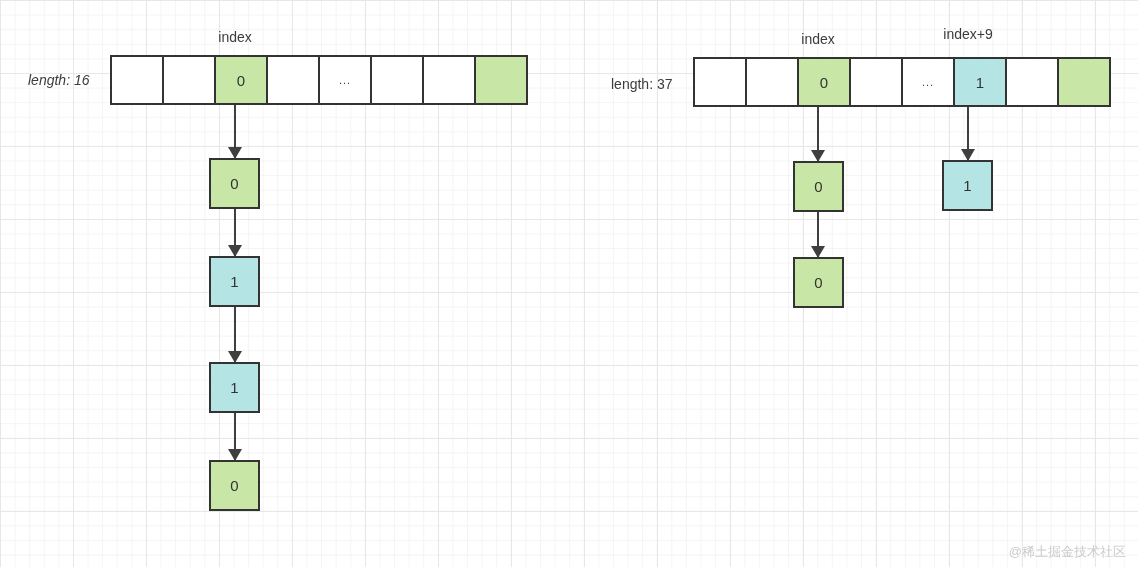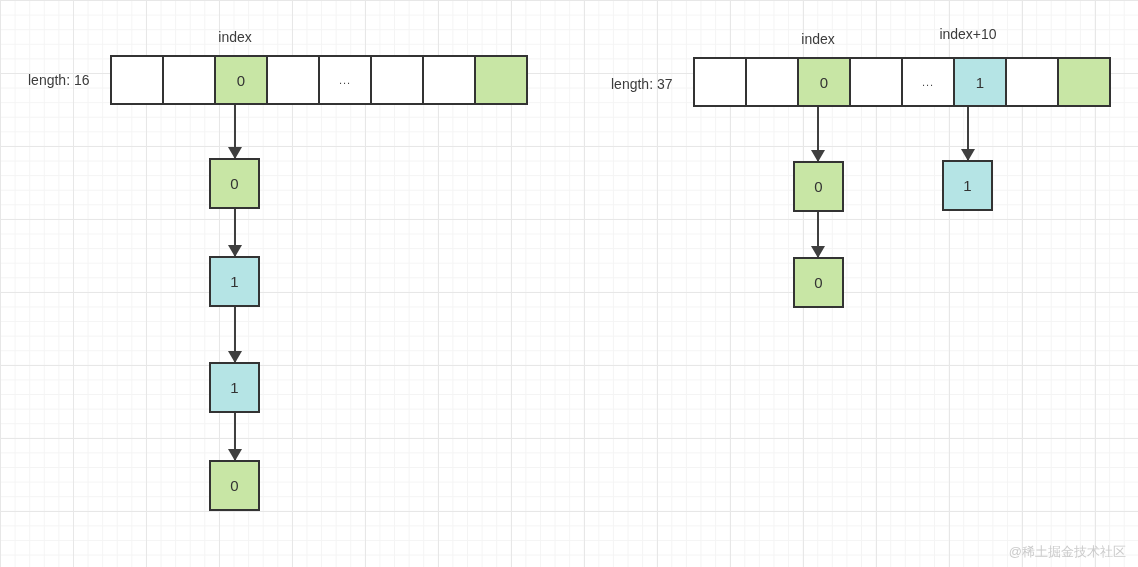--- a/index.html
+++ b/index.html
@@ -37,21 +37,21 @@
   }
   .watermark{position:absolute;right:12px;bottom:6px;font-size:13px;color:#cbcbcb;}
 </style>
 </head>
 <body>
 
 <div class="canvas">
 
   <div class="lbl center" style="left:210px;top:29px;width:50px;">index</div>
 
-  <div class="lbl" style="left:28px;top:72px;">length: 16</div>
+  <div class="lbl" style="left:28px;top:72px;font-style:italic;">length: 16</div>
 
   <div class="arr" style="left:110px;top:55px;">
     <div class="cell"></div>
     <div class="cell"></div>
     <div class="cell" style="background-color: rgb(200, 230, 165);">0</div>
     <div class="cell"></div>
     <div class="cell dots">...</div>
     <div class="cell"></div>
     <div class="cell"></div>
     <div class="cell" style="background-color: rgb(200, 230, 165);"></div>
@@ -62,21 +62,21 @@
   <div class="varrow" style="left:234px;top:307px;height:55px;"></div>
   <div class="varrow" style="left:234px;top:413px;height:47px;"></div>
 
   <div class="node" style="left: 209px; top: 158px; background-color: rgb(200, 230, 165);">0</div>
   <div class="node" style="left: 209px; top: 256px; background-color: rgb(181, 228, 229);">1</div>
   <div class="node" style="left: 209px; top: 362px; background-color: rgb(181, 228, 229);">1</div>
   <div class="node" style="left: 209px; top: 460px; background-color: rgb(200, 230, 165);">0</div>
 
   <div class="lbl center" style="left:793px;top:31px;width:50px;">index</div>
 
-  <div class="lbl center" style="left:925px;top:26px;width:86px;">index+10</div>
+  <div class="lbl center" style="left:925px;top:26px;width:86px;">index+9</div>
 
   <div class="lbl" style="left:611px;top:76px;">length: 37</div>
 
   <div class="arr" style="left:693px;top:57px;">
     <div class="cell"></div>
     <div class="cell"></div>
     <div class="cell" style="background-color: rgb(200, 230, 165);">0</div>
     <div class="cell"></div>
     <div class="cell dots">...</div>
     <div class="cell" style="background-color: rgb(181, 228, 229);">1</div>

